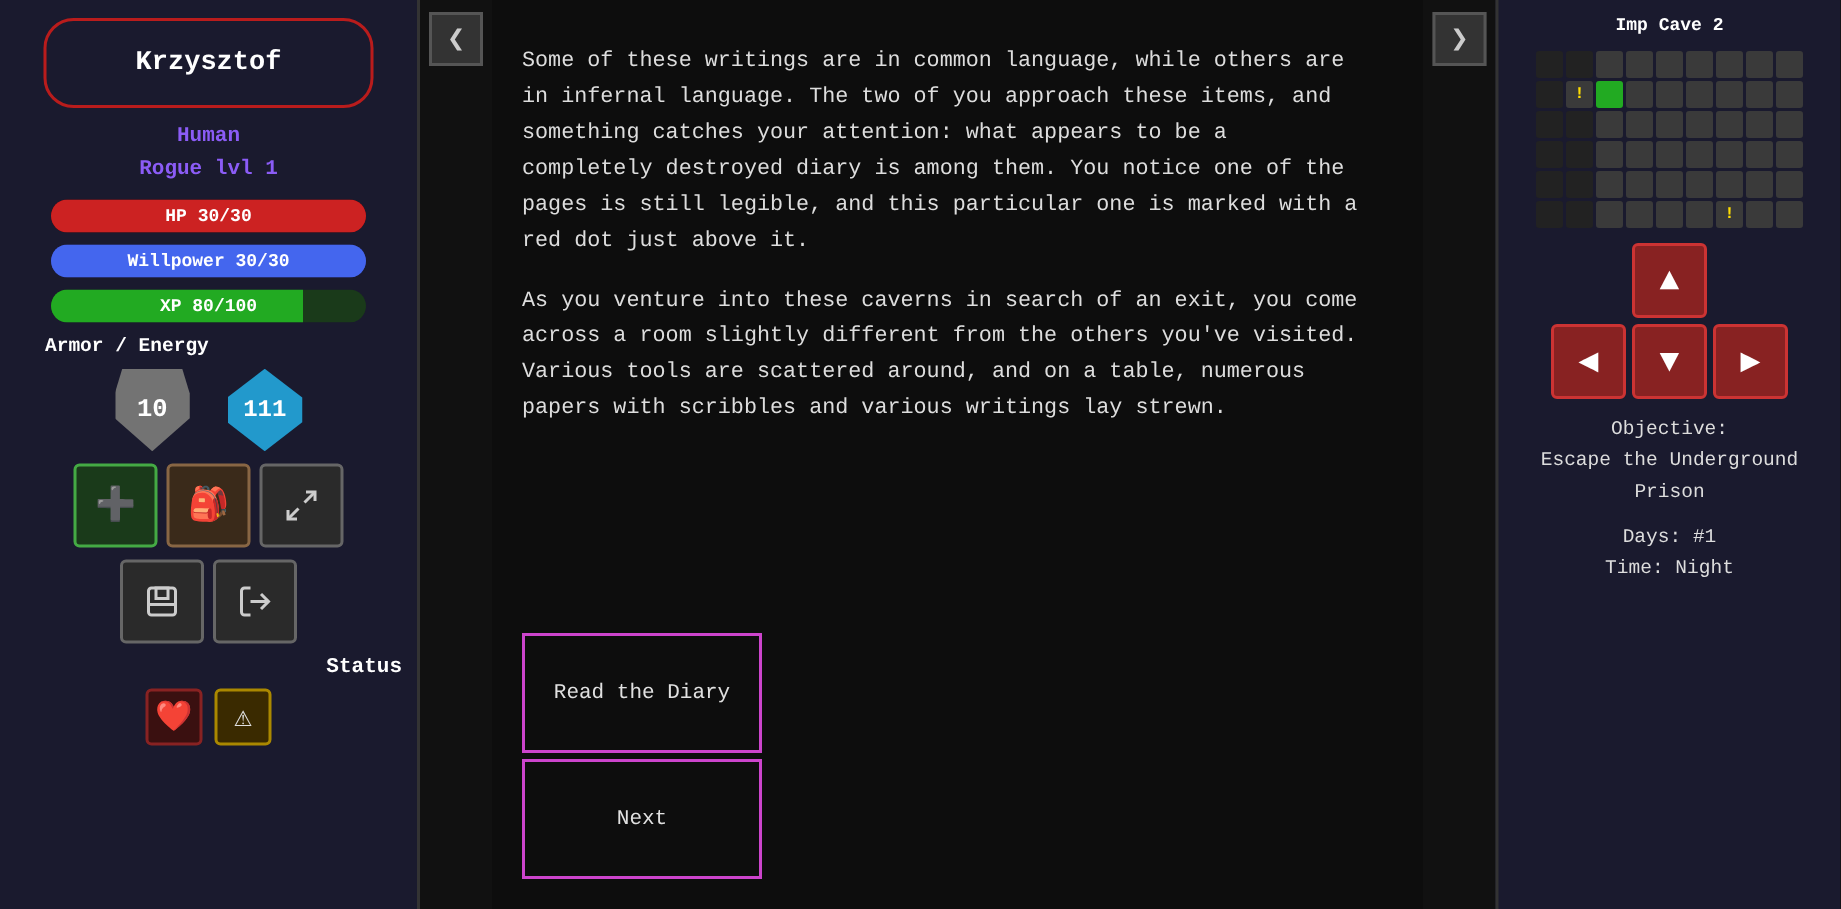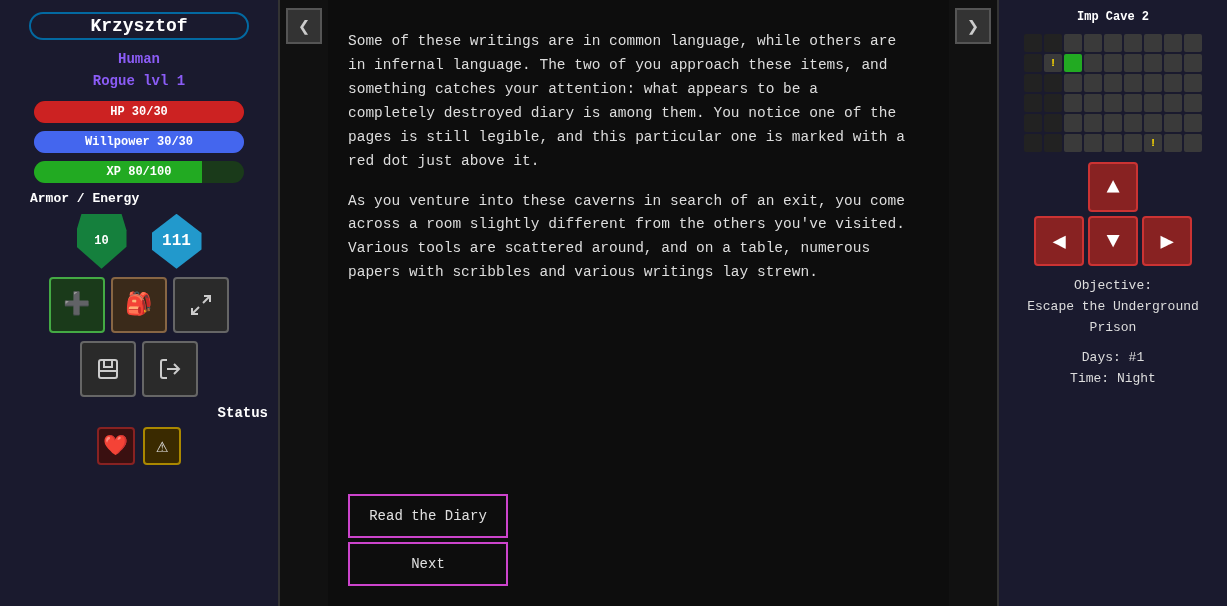--- a/index.html
+++ b/index.html
@@ -20,23 +20,23 @@
       background: #1a1a2e;
       border-right: 2px solid #333;
       display: flex;
       flex-direction: column;
       align-items: center;
       padding: 12px 10px;
       gap: 8px;
     }
 
     #character-name {
-      border: 2px solid #0369a1;
+      border: 2px solid #b91c1c;
       border-radius: 20px;
-      padding: 2px 30px;
+      padding: 18px 30px;
       font-size: 18px;
       font-weight: bold;
       color: #ffffff;
       background: transparent;
       width: 220px;
       text-align: center;
     }
 
     #character-class {
       text-align: center;
@@ -97,28 +97,28 @@
       justify-content: center;
       font-size: 18px;
       font-weight: bold;
       color: #fff;
       position: relative;
     }
 
     .shield-shape {
       width: 50px;
       height: 55px;
-      background: #15803d;
+      background: #737373;
       clip-path: polygon(10% 0%, 90% 0%, 100% 30%, 100% 60%, 50% 100%, 0% 60%, 0% 30%);
       display: flex;
       align-items: center;
       justify-content: center;
       color: #fff;
       font-weight: bold;
-      font-size: 12px;
+      font-size: 17px;
     }
 
     .diamond-shape {
       width: 50px;
       height: 55px;
       background: #2299cc;
       clip-path: polygon(50% 0%, 100% 35%, 100% 65%, 50% 100%, 0% 65%, 0% 35%);
       display: flex;
       align-items: center;
       justify-content: center;
@@ -229,21 +229,21 @@
       display: flex;
       flex-direction: column;
       gap: 4px;
       width: 200px;
     }
 
     .choice-btn {
       background: transparent;
       border: 2px solid #cc44cc;
       color: #e0e0e0;
-      padding: 12px 10px;
+      padding: 30px 10px;
       font-size: 14px;
       font-family: 'Courier New', monospace;
       cursor: pointer;
       text-align: center;
       width: 160px;
     }
 
     
     #right-panel {
       width: 230px;

